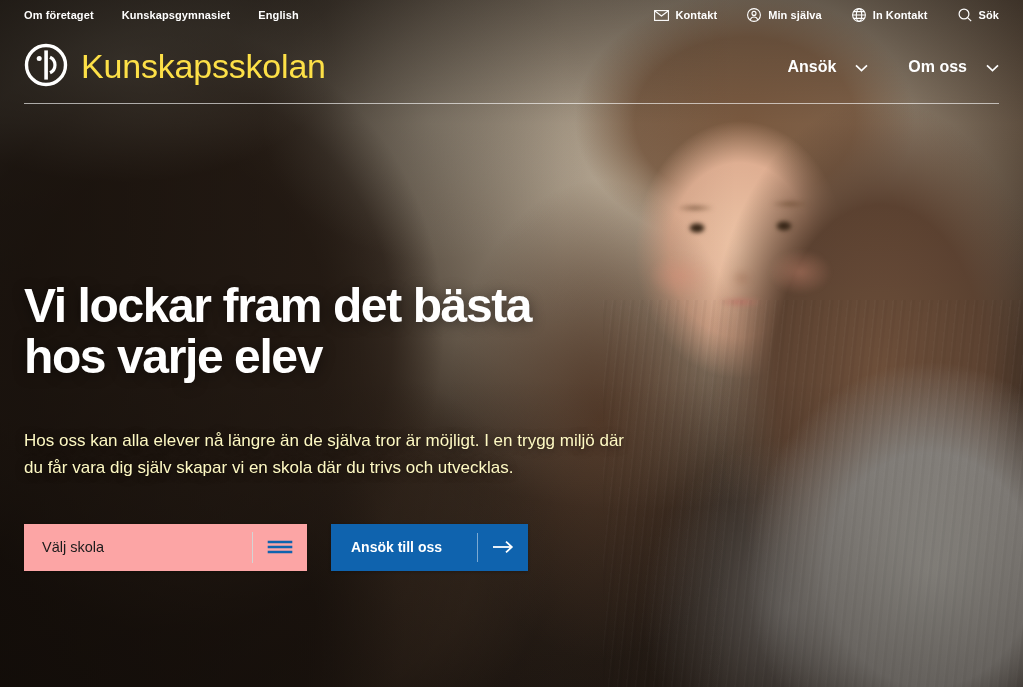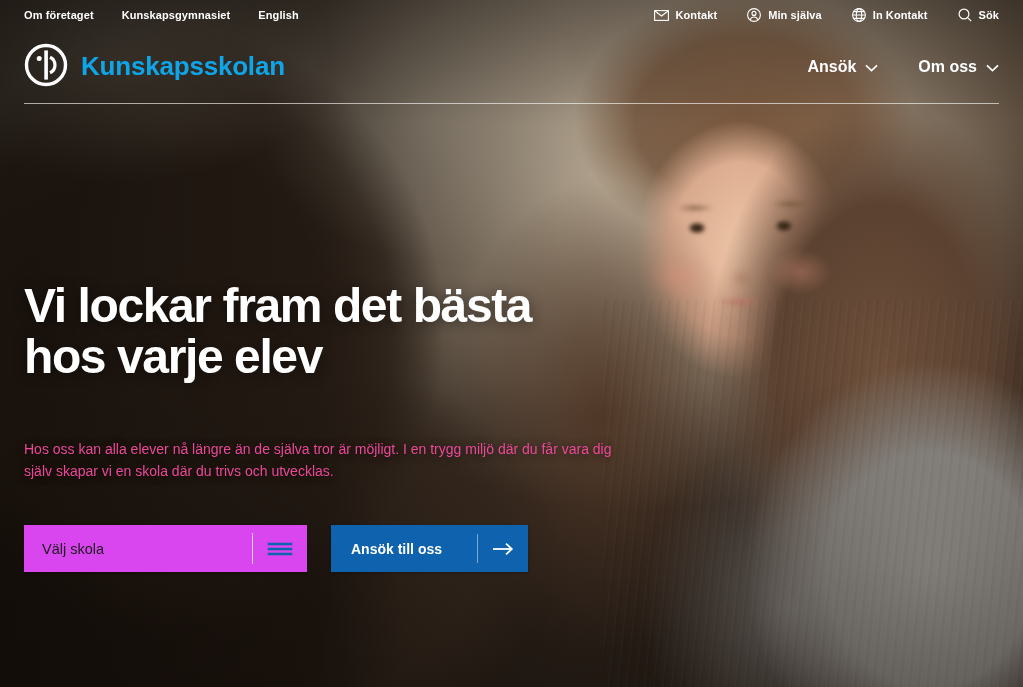--- a/index.html
+++ b/index.html
@@ -122,35 +122,35 @@
     height: 73px;
     display: flex;
     align-items: center;
     padding: 0 24px;
   }
   .brand {
     display: flex; align-items: center; gap: 13px;
     cursor: pointer; text-decoration: none;
   }
   .brand-name {
-    color: #0ea5e9;
-    font-size: 26px;
-    font-weight: bold;
+    color: #fde047;
+    font-size: 34px;
+    font-weight: normal;
     letter-spacing: -0.2px;
     white-space: nowrap;
   }
 
   .main-nav {
     margin-left: auto;
     display: flex;
     align-items: center;
     gap: 40px;
   }
   .nav-item {
-    display: flex; align-items: center; gap: 9px;
+    display: flex; align-items: center; gap: 19px;
     color: #fff; font-size: 16px; font-weight: bold;
     cursor: pointer; white-space: nowrap;
   }
 
   .header-rule {
     position: absolute;
     top: 103px; left: 24px; right: 24px;
     height: 1px;
     background: rgba(255,255,255,0.62);
   }
@@ -168,39 +168,39 @@
     color: #fff;
     font-size: 48px;
     line-height: 1.07;
     font-weight: bold;
     letter-spacing: -1.4px;
     text-shadow: 0 2px 14px rgba(0,0,0,0.45);
     max-width: 600px;
   }
 
   .lede {
-    margin-top: 55px;
-    color: #ec4899;
-    font-size: 14px;
+    margin-top: 44px;
+    color: #fef9c3;
+    font-size: 17px;
     line-height: 1.62;
     max-width: 600px;
     text-shadow: 0 1px 8px rgba(0,0,0,0.5);
   }
 
   .cta-row {
     margin-top: 42px;
     display: flex;
     align-items: stretch;
     gap: 24px;
   }
 
   .school-select {
     width: 283px;
     height: 47px;
-    background: #d946ef;
+    background: #fca5a5;
     display: flex;
     align-items: center;
     cursor: pointer;
     box-shadow: 0 1px 3px rgba(0,0,0,.25);
   }
   .school-select-label {
     flex: 1;
     padding: 0 18px;
     font-size: 14.5px;
     color: #1b1b1b;

